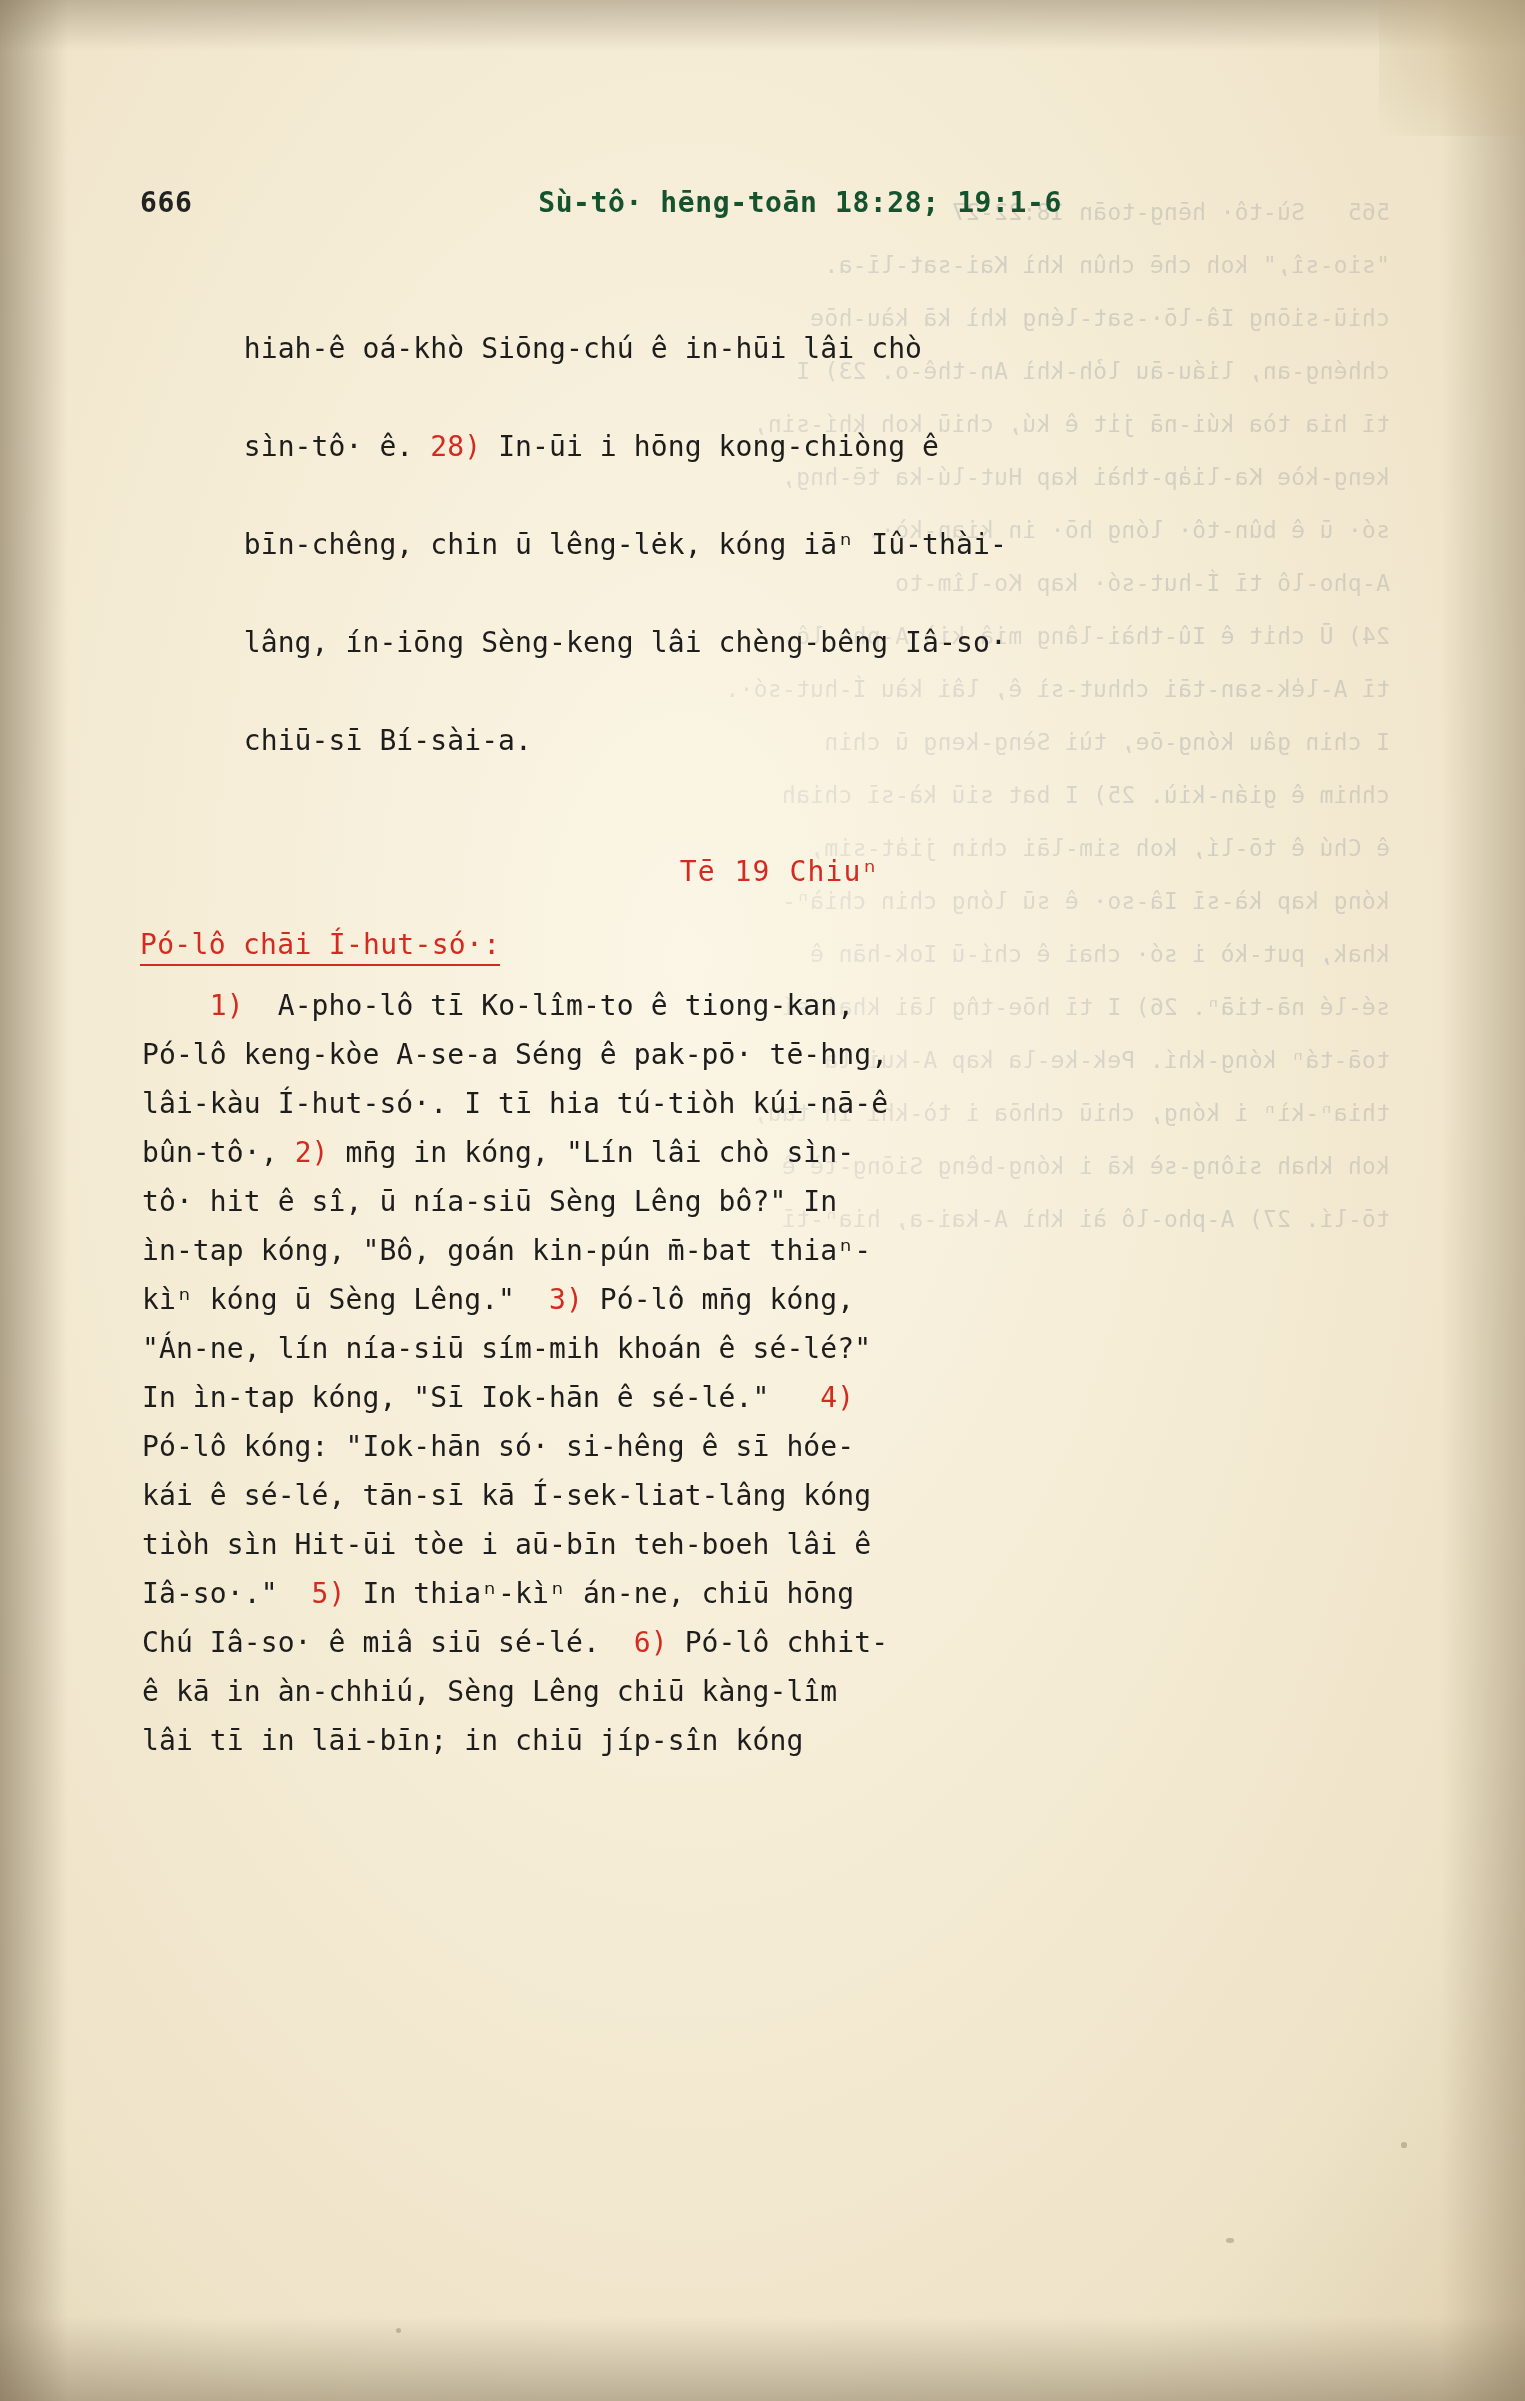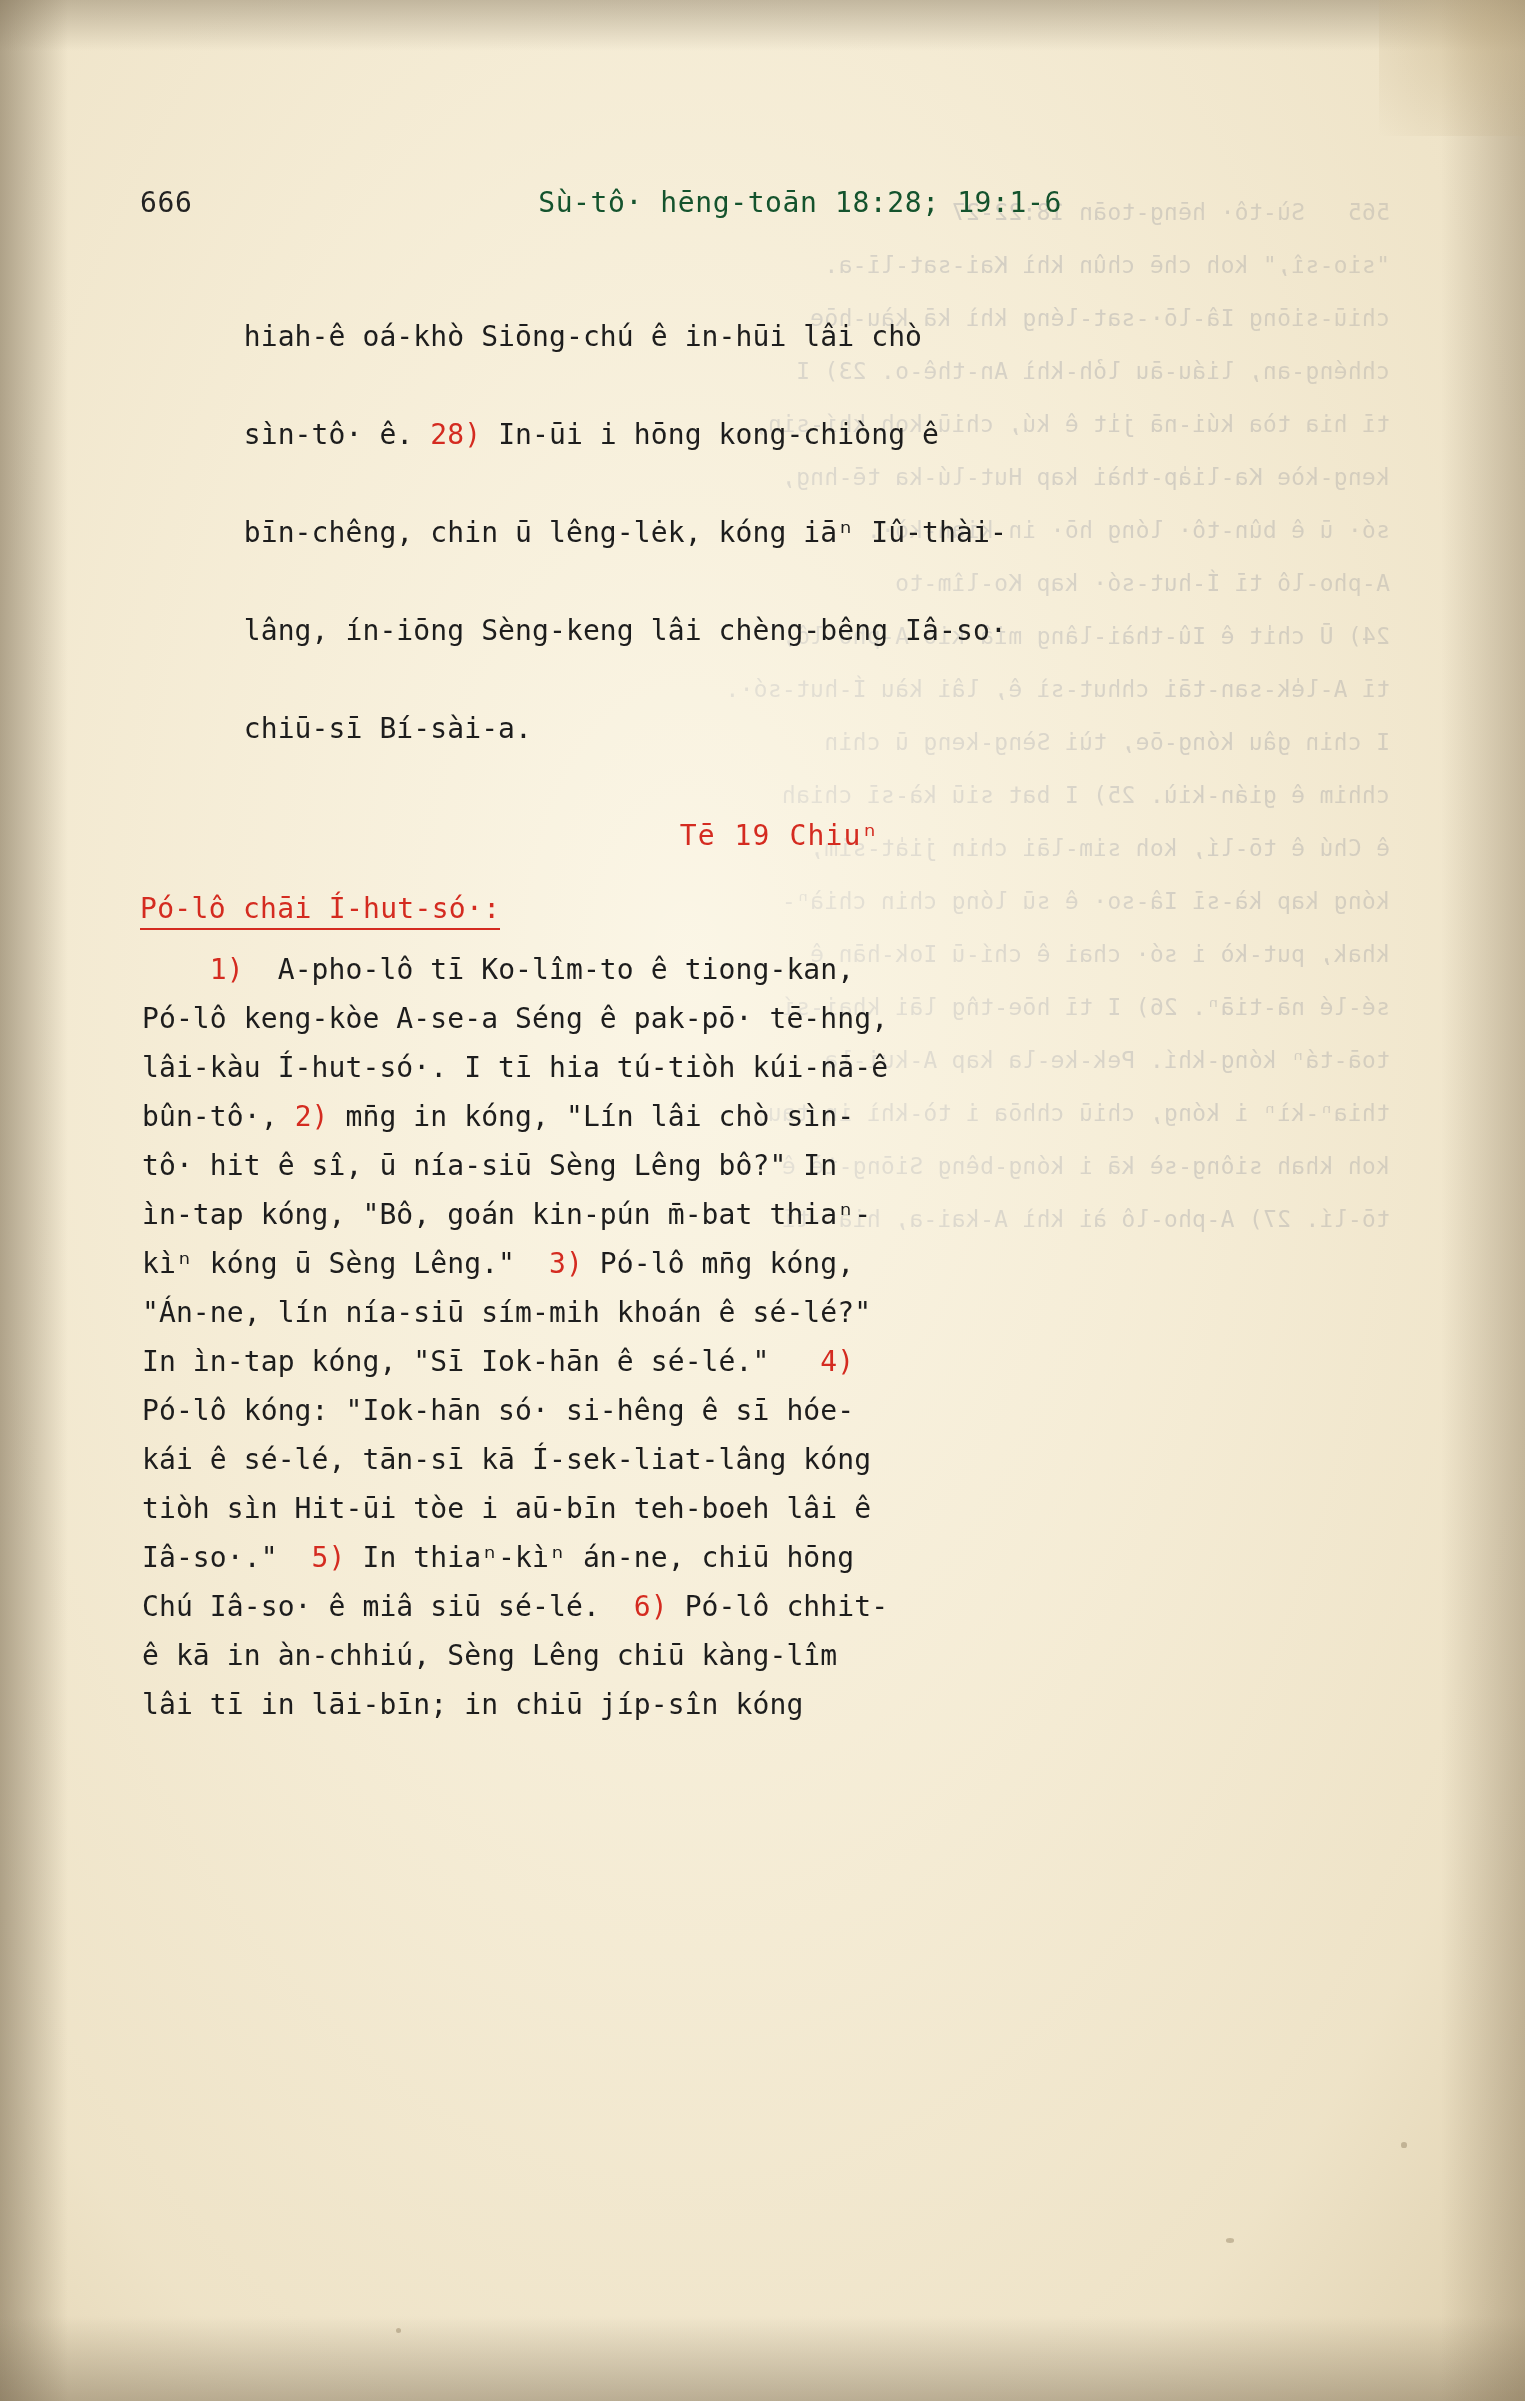--- a/index.html
+++ b/index.html
@@ -74,21 +74,22 @@
   .content {
     position: absolute;
     left: 0; top: 0; right: 0; bottom: 0;
     padding: 186px 107px 0 140px;
     box-sizing: border-box;
   }
 
   .header-row {
     display: flex;
     align-items: center;
-    margin-bottom: 44px;
+    margin-bottom: 56px;
+    font-weight: bold;
   }
   .folio {
     font-size: 28px;
     color: #222;
     letter-spacing: 0.6px;
   }
   .running-head {
     flex: 1;
     text-align: center;
     font-size: 28px;
@@ -104,21 +105,21 @@
     letter-spacing: 0.1px;
     white-space: pre-wrap;
   }
   .body-text .vs { color: #d42b20; }
 
   .chapter-head {
     text-align: center;
     font-size: 28px;
     color: #d42b20;
     letter-spacing: 1.1px;
-    margin: 17px 0 40px 0;
+    margin: 41px 0 40px 0;
   }
   .chapter-head .sp { display: inline-block; width: 19px; }
 
   .section-head {
     font-size: 28px;
     color: #d42b20;
     letter-spacing: 0.3px;
     display: inline-block;
     border-bottom: 2.3px solid #d42b20;
     padding-bottom: 3.4px;

